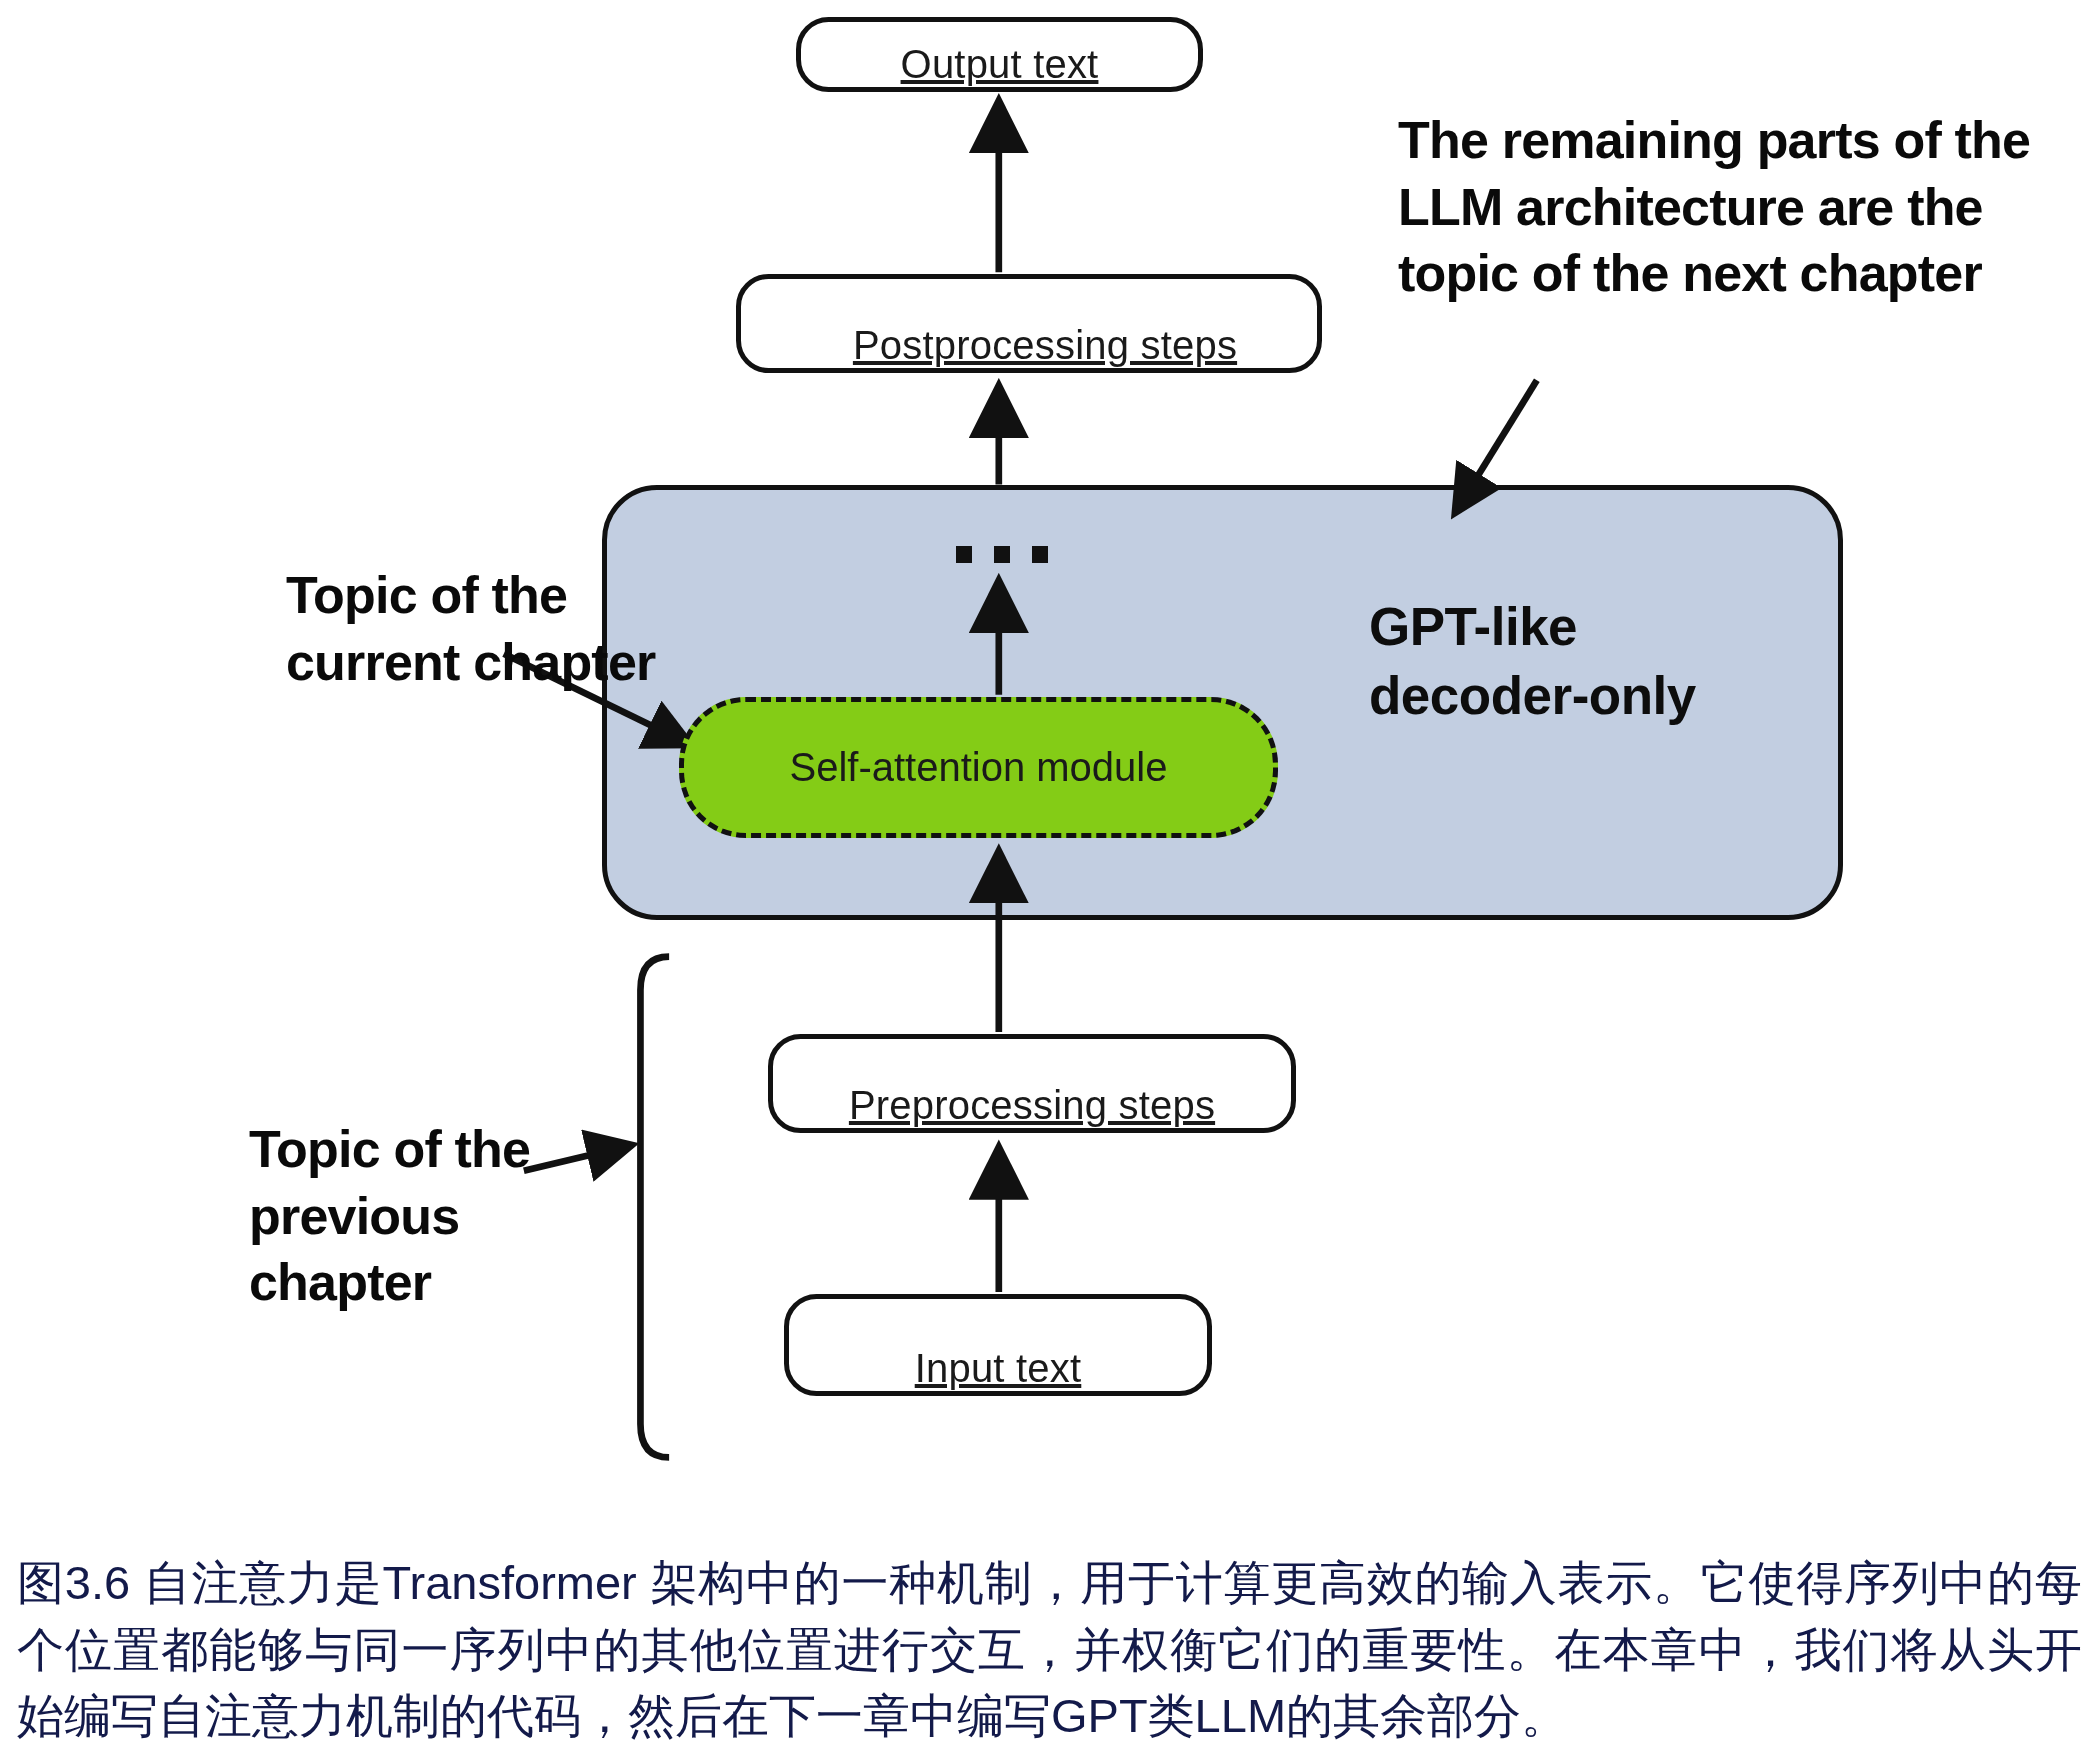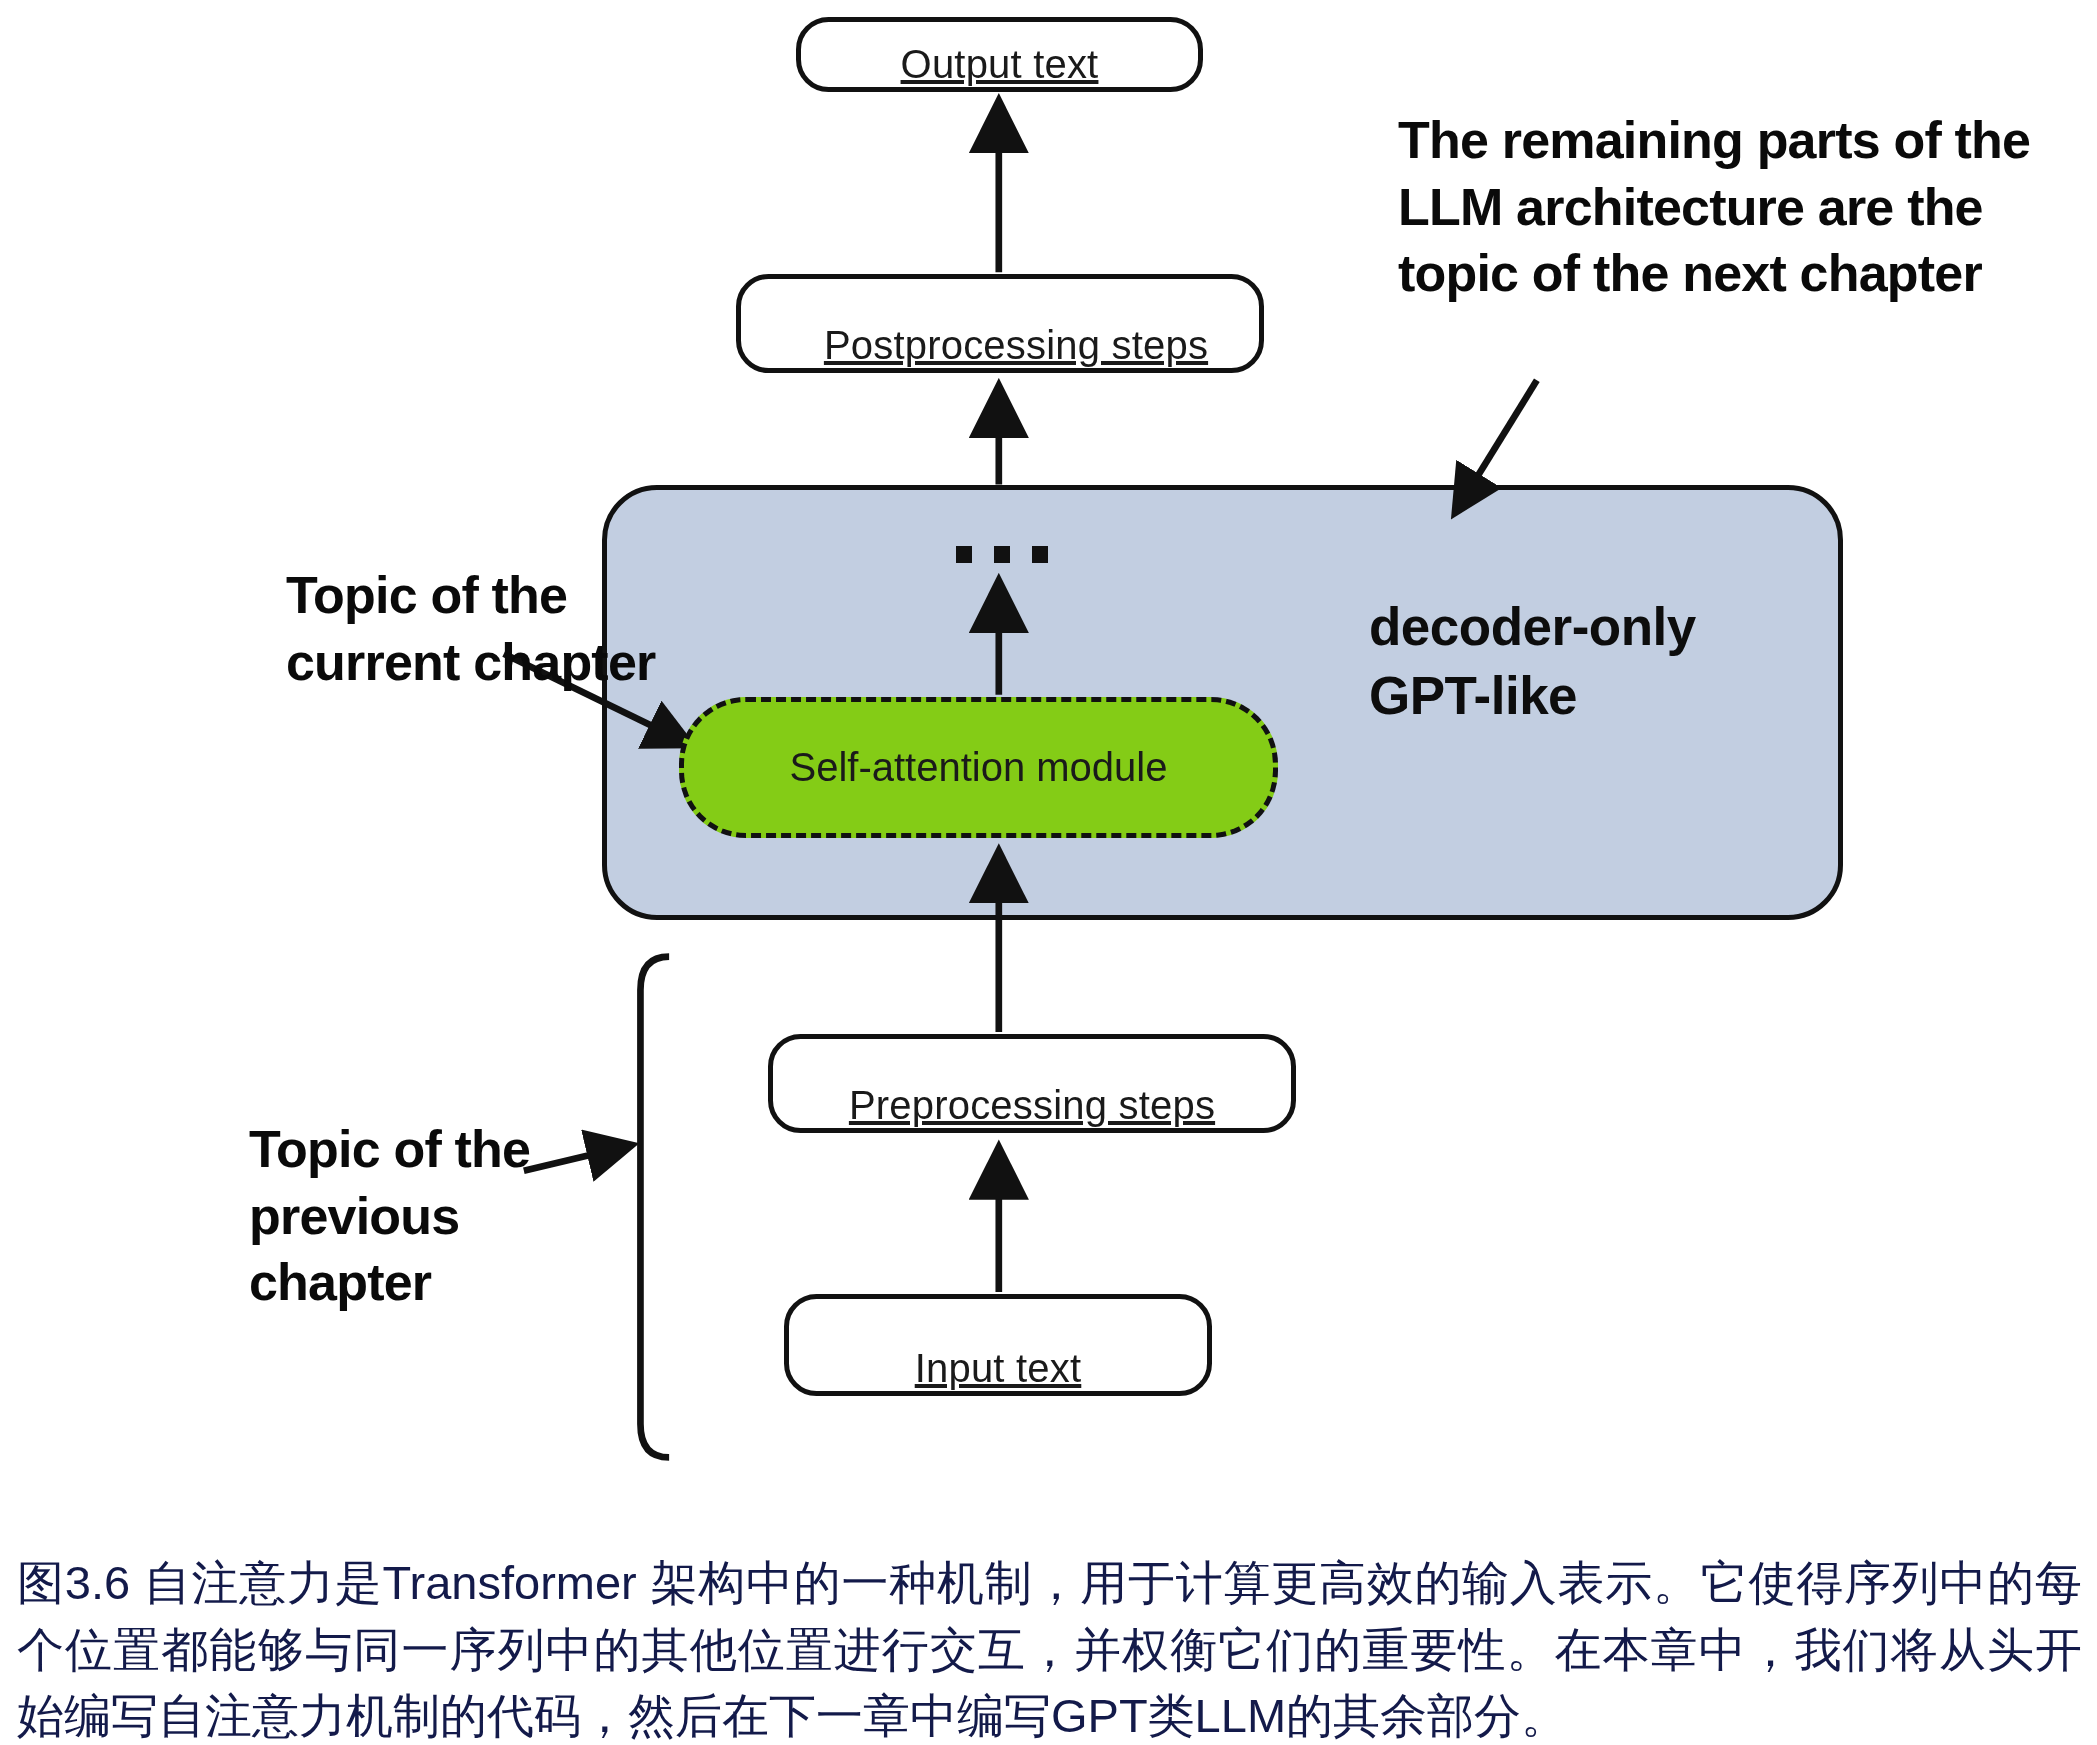--- a/index.html
+++ b/index.html
@@ -31,21 +31,21 @@
     justify-content: center;
     color: #1a1a1a;
     font-size: 40px;
     font-family: "Liberation Sans", sans-serif;
     letter-spacing: 0.2px;
     white-space: nowrap;
     text-decoration: underline;
   }
 
   #box-output   { left: 796px;  top: 17px;   width: 407px; height: 75px;  }
-  #box-postproc { left: 736px;  top: 274px;  width: 528px; height: 99px; padding-left: 32px; }
+  #box-postproc { left: 736px;  top: 274px;  width: 586px; height: 99px; padding-left: 32px; }
   #box-preproc  { left: 736px;  top: 1034px; width: 528px; height: 99px; margin-left: 32px; }
   #box-input    { left: 784px;  top: 1294px; width: 428px; height: 102px;  }
 
   
   #transformer-block {
     position: absolute;
     left: 602px; top: 485px;
     width: 1241px; height: 435px;
     background: #c2cee1;
     border: 5.7px solid #111111;
@@ -182,22 +182,22 @@
 
   <div class="flowbox" id="box-preproc">
     <span>Preprocessing steps</span>
   </div>
 
   <div class="flowbox" id="box-input">
     <span>Input text</span>
   </div>
 
   <div id="gpt-label">
+    <div>GPT-like</div>
     <div>decoder-only</div>
-    <div>GPT-like</div>
   </div>
 
   <div class="annot" id="annot-next">The remaining parts of the LLM architecture are the topic of the next chapter</div>
 
   <div class="annot" id="annot-current">Topic of the current chapter</div>
 
   <div class="annot" id="annot-previous">Topic of the previous chapter</div>
 
 </div>
 

